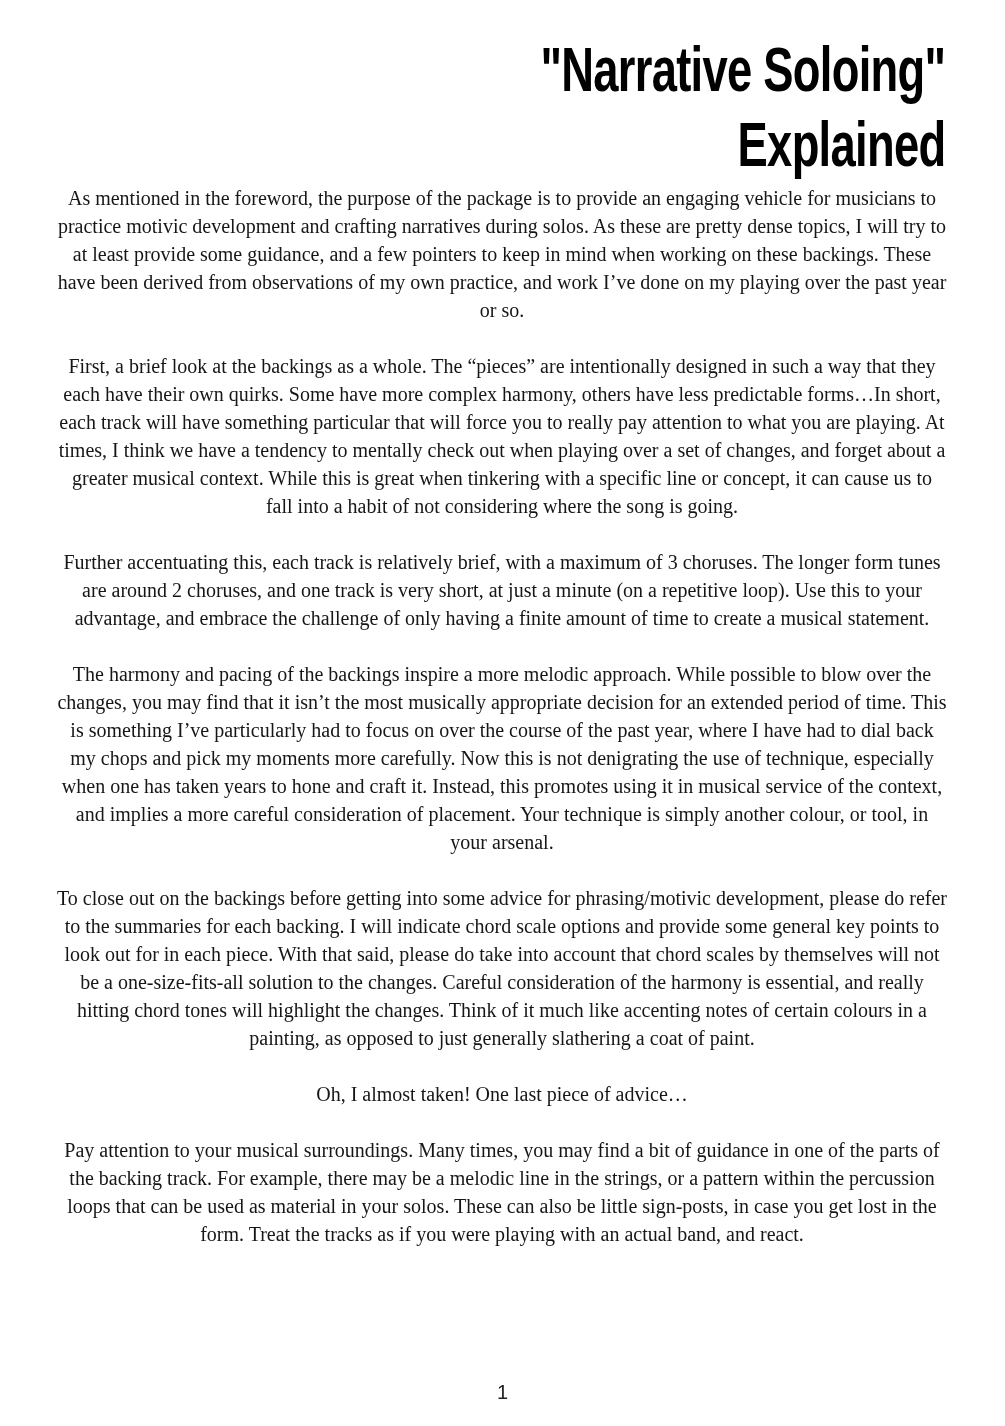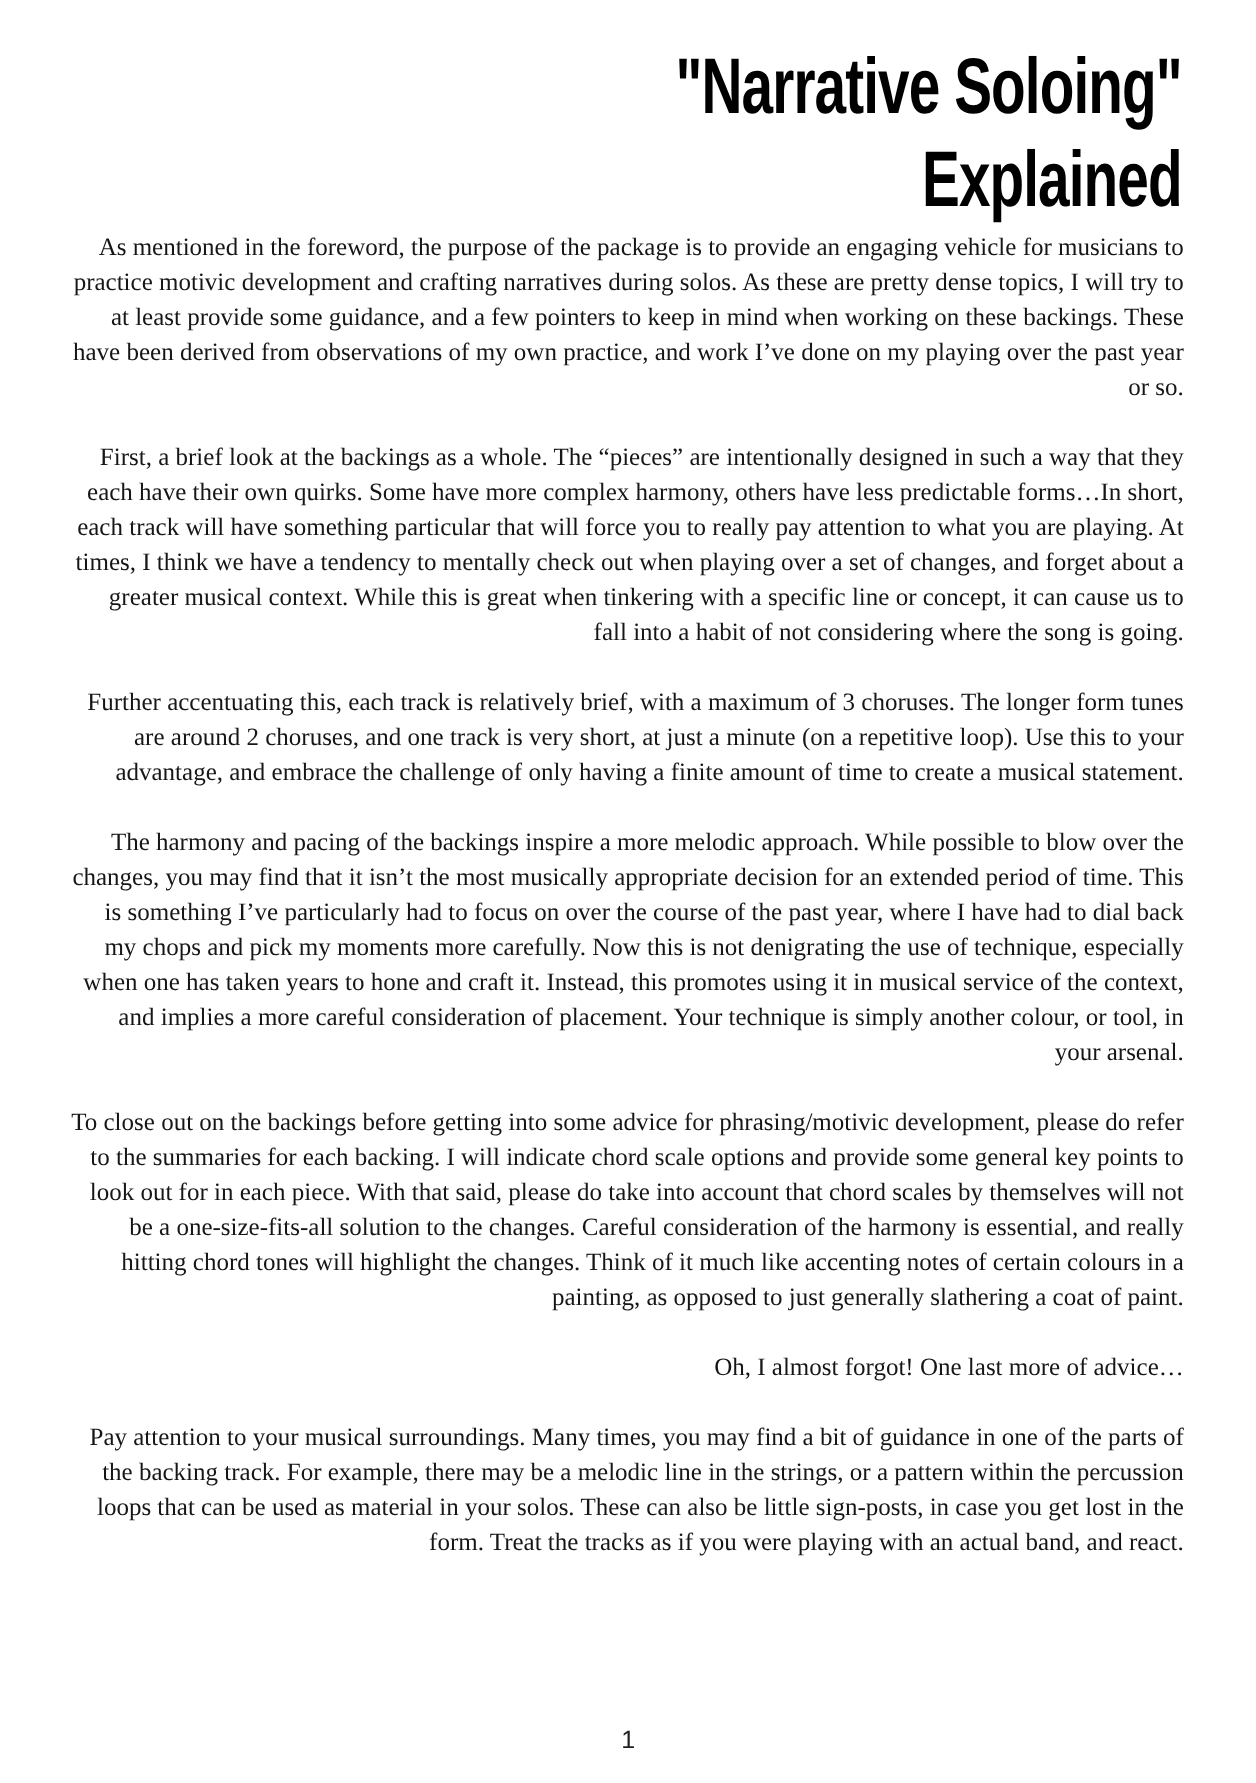--- a/index.html
+++ b/index.html
@@ -34,21 +34,21 @@
     transform: scaleX(0.72);
     transform-origin: 100% 50%;
   }
   .content {
     position: absolute;
     top: 184px;
     left: 57px;
     width: 890px;
     font-size: 20px;
     line-height: 28px;
-    text-align: right;
+    text-align: center;
   }
   .content p {
     margin: 0 0 28px 0;
   }
   .page-number {
     position: absolute;
     bottom: 22px;
     left: 0;
     width: 100%;
     text-align: center;
@@ -66,19 +66,19 @@
     <span class="title-line">"Narrative Soloing"</span>
     <span class="title-line">Explained</span>
   </header>
 
   <main class="content">
     <p>As mentioned in the foreword, the purpose of the package is to provide an engaging vehicle for musicians to practice motivic development and crafting narratives during solos. As these are pretty dense topics, I will try to at least provide some guidance, and a few pointers to keep in mind when working on these backings. These have been derived from observations of my own practice, and work I’ve done on my playing over the past year or so.</p>
     <p>First, a brief look at the backings as a whole. The “pieces” are intentionally designed in such a way that they each have their own quirks. Some have more complex harmony, others have less predictable forms…In short, each track will have something particular that will force you to really pay attention to what you are playing. At times, I think we have a tendency to mentally check out when playing over a set of changes, and forget about a greater musical context. While this is great when tinkering with a specific line or concept, it can cause us to fall into a habit of not considering where the song is going.</p>
     <p>Further accentuating this, each track is relatively brief, with a maximum of 3 choruses. The longer form tunes are around 2 choruses, and one track is very short, at just a minute (on a repetitive loop). Use this to your advantage, and embrace the challenge of only having a finite amount of time to create a musical statement.</p>
     <p>The harmony and pacing of the backings inspire a more melodic approach. While possible to blow over the changes, you may find that it isn’t the most musically appropriate decision for an extended period of time. This is something I’ve particularly had to focus on over the course of the past year, where I have had to dial back my chops and pick my moments more carefully. Now this is not denigrating the use of technique, especially when one has taken years to hone and craft it. Instead, this promotes using it in musical service of the context, and implies a more careful consideration of placement. Your technique is simply another colour, or tool, in your arsenal.</p>
     <p>To close out on the backings before getting into some advice for phrasing/motivic development, please do refer to the summaries for each backing. I will indicate chord scale options and provide some general key points to look out for in each piece. With that said, please do take into account that chord scales by themselves will not be a one-size-fits-all solution to the changes. Careful consideration of the harmony is essential, and really hitting chord tones will highlight the changes. Think of it much like accenting notes of certain colours in a painting, as opposed to just generally slathering a coat of paint.</p>
-    <p>Oh, I almost forgot! One last more of advice…</p>
+    <p>Oh, I almost taken! One last piece of advice…</p>
     <p>Pay attention to your musical surroundings. Many times, you may find a bit of guidance in one of the parts of the backing track. For example, there may be a melodic line in the strings, or a pattern within the percussion loops that can be used as material in your solos. These can also be little sign-posts, in case you get lost in the form. Treat the tracks as if you were playing with an actual band, and react.</p>
   </main>
 
   <footer class="page-number">1</footer>
 
 </div>
 
 </body></html>

